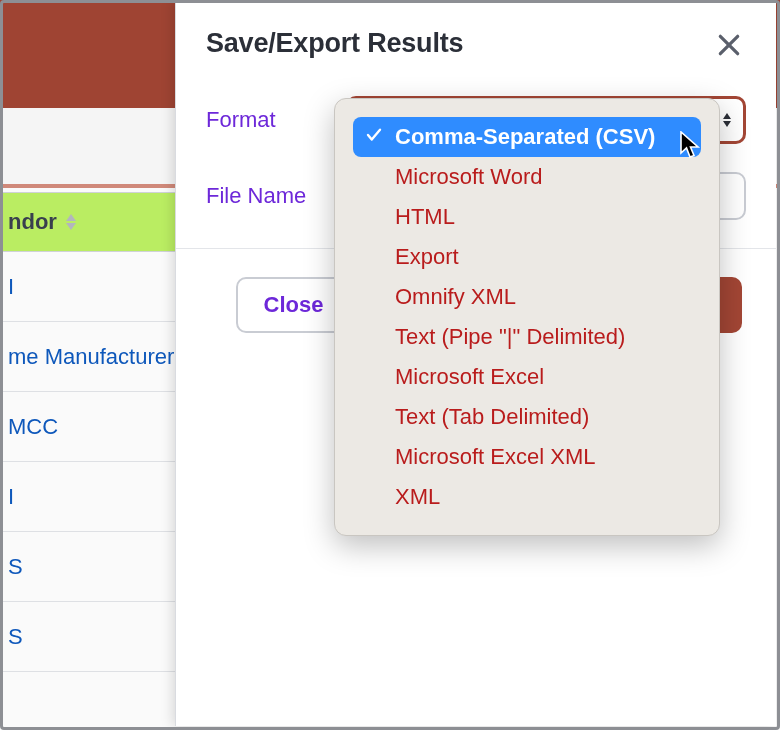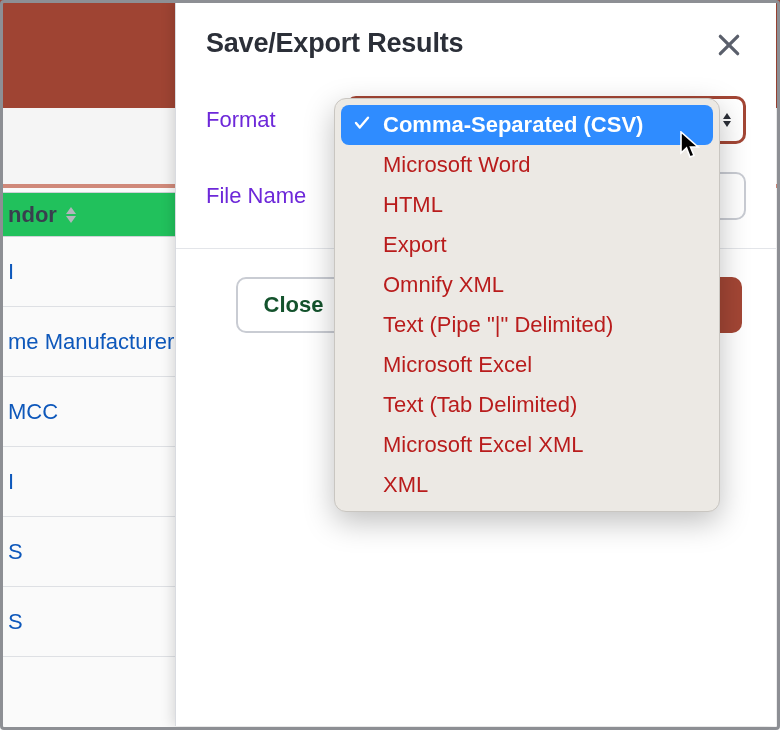--- a/index.html
+++ b/index.html
@@ -27,23 +27,23 @@
     .table-bg {
       position: absolute;
       top: 192px; left: 0;
       width: 175px;
       bottom: 0;
       background: #fff;
     }
     .th-row {
       display: flex;
       align-items: center;
-      height: 45px;
+      height: 60px;
       padding: 0 8px;
-      background: #22c55e;
+      background: #bef264;
       border-top: 1px solid #d4d7dc;
       border-bottom: 1px solid #d4d7dc;
       font-weight: 700;
       font-size: 22px;
       color: #3b4150;
     }
     .sort-icon {
       margin-left: 8px;
       display: inline-flex;
       flex-direction: column;
@@ -150,40 +150,40 @@
       font-weight: 700;
       display: inline-flex;
       align-items: center;
       justify-content: center;
       padding: 0 30px;
       cursor: pointer;
     }
     .btn-close {
       border: 2px solid #c9ccd3;
       background: #fff;
-      color: #14532d;
+      color: #6d28d9;
       width: 115px;
     }
     .btn-save {
       border: none;
       background: #a34635;
       color: #fff;
       flex: 1;
       margin-right: 4px;
     }
     .dropdown {
       position: absolute;
       top: 98px;
       left: 334px;
       width: 386px;
       background: #ece9e4;
       border: 1px solid #c9c6c1;
       border-radius: 12px;
       box-shadow: 0 10px 30px rgba(0,0,0,0.25);
-      padding: 6px;
+      padding: 18px;
     }
     .dd-item {
       height: 40px;
       display: flex;
       align-items: center;
       padding: 0 12px 0 42px;
       font-size: 22px;
       color: #b91c1c;
       border-radius: 8px;
       position: relative;

